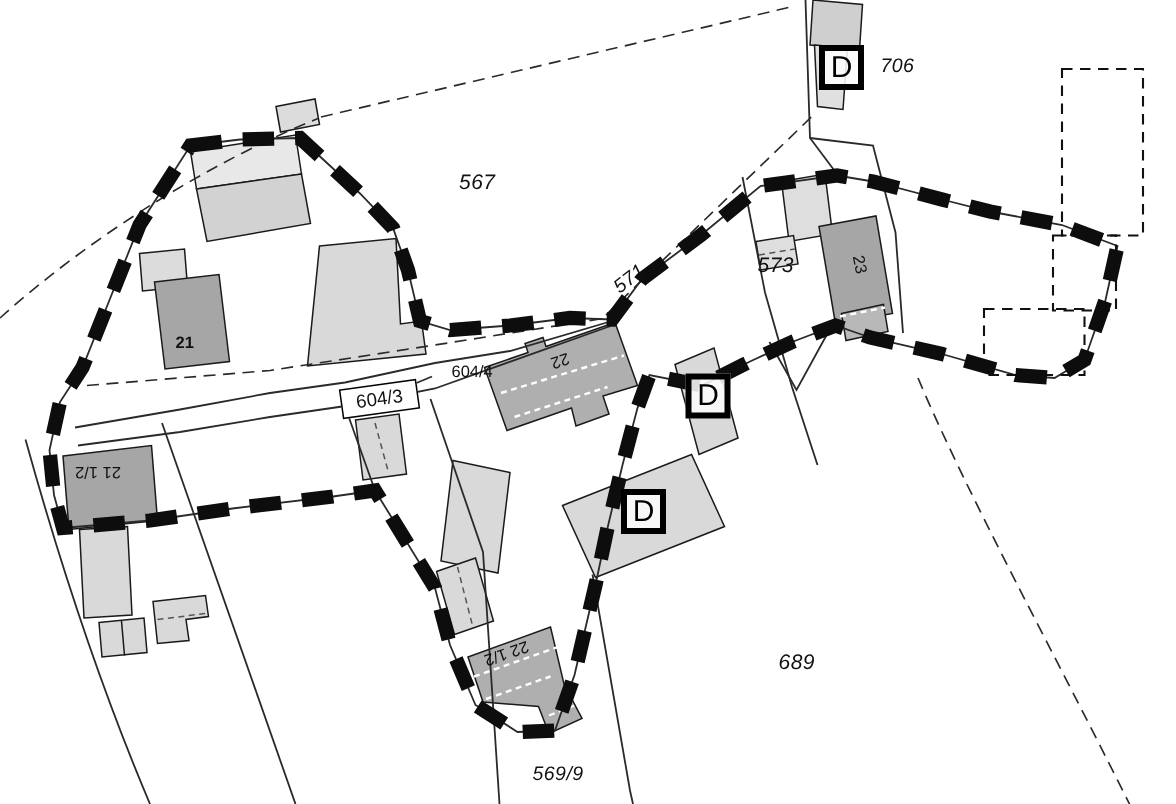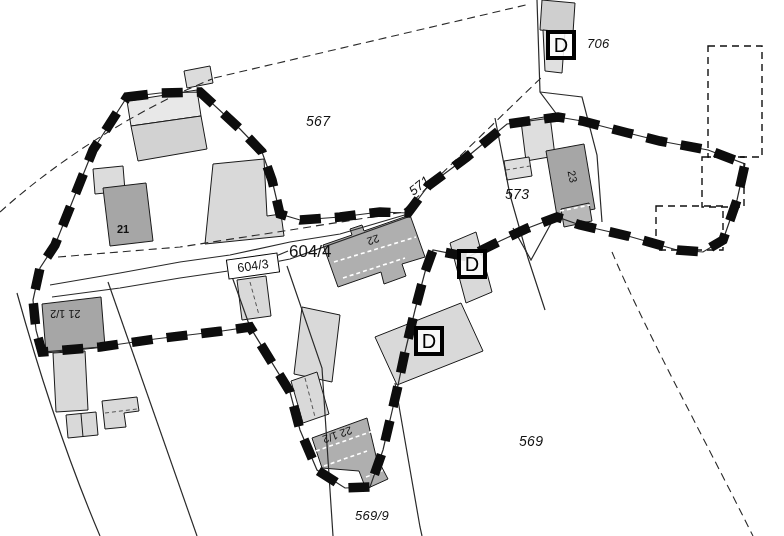--- a/index.html
+++ b/index.html
@@ -9,21 +9,21 @@
   .lbl{position:absolute;white-space:nowrap;color:#111;line-height:1;}
   .parcel{font-style:italic;font-size:14px;font-weight:500;letter-spacing:.3px;}
   .parcel.small{font-size:13px;}
   .bnum{font-size:11px;font-weight:400;}
   .rot{transform-origin:center center;}
   .dbox{position:absolute;width:22px;height:22px;border:4.5px solid #000;
         background:rgba(252,252,252,.88);display:flex;align-items:center;justify-content:center;
         font-size:20px;font-weight:500;color:#000;}
   .roadbox{position:absolute;border:1.4px solid #000;background:#fff;
         display:flex;align-items:center;justify-content:center;font-size:12.5px;font-weight:500;}
-  .roadlbl{position:absolute;font-size:17px;font-weight:500;}
+  .roadlbl{position:absolute;font-size:11px;font-weight:500;margin-left:12px;}
 </style>
 </head>
 <body>
 
 <div id="stage">
 
   <svg id="mapsvg" width="784" height="536" viewBox="0 0 784 536">
 
     <g stroke="#1a1a1a" stroke-width="1">
 
@@ -101,22 +101,22 @@
       <rect x="702" y="157" width="42" height="50"></rect>
       <rect x="656" y="206" width="67" height="44"></rect>
     </g>
 
     <path fill="none" stroke="#0d0d0d" stroke-width="9.5" stroke-dasharray="21 14" stroke-linecap="butt" d="M127,97 L160,93 L200,92 L240,129 L262,152 L272,180 L280,214 L300,220 L340,217 L380,212 L408,213 L428,186 L467,157 L507,124 L558,117 L582,121 L628,133 L660,141 L708,150 L745,164 L737,200 L723,240 L703,252 L677,250 L628,236 L580,225 L557,217 L528,228 L500,241 L468,257 L433,250 L425,272 L415,310 L405,352 L397,390 L383,450 L370,487 L345,488 L317,470 L300,430 L290,392 L250,327 L222,331 L155,339 L100,347 L42,352 L36,330 L33,300 L40,268 L55,245 L73,200 L93,150 Z"></path>
   </svg>
 
   <div class="lbl parcel" style="left:306px;top:114px;">567</div>
   <div class="lbl parcel small rot" style="left:408px;top:179px;transform:rotate(-38deg);">571</div>
   <div class="lbl parcel small" style="left:587px;top:37px;">706</div>
-  <div class="lbl parcel" style="left:505px;top:187px;text-align:right;">573</div>
-  <div class="lbl parcel" style="left:519px;top:434px;">569</div>
+  <div class="lbl parcel" style="left:505px;top:169px;text-align:right;">573</div>
+  <div class="lbl parcel" style="left:519px;top:434px;">689</div>
   <div class="lbl parcel small" style="left:355px;top:509px;">569/9</div>
 
   <div class="roadbox rot" style="left:227px;top:256px;width:50px;height:18px;transform:rotate(-8deg);">
     <span>604/3</span>
   </div>
   <div class="lbl roadlbl" style="left:289px;top:243px;">604/4</div>
 
   <div class="lbl bnum" style="left:117px;top:224px;font-weight:bold;">21</div>
   <div class="lbl bnum rot" style="left:50px;top:308px;transform:rotate(180deg);">21 1/2</div>
   <div class="lbl bnum rot" style="left:367px;top:234px;transform:rotate(162deg);">22</div>

